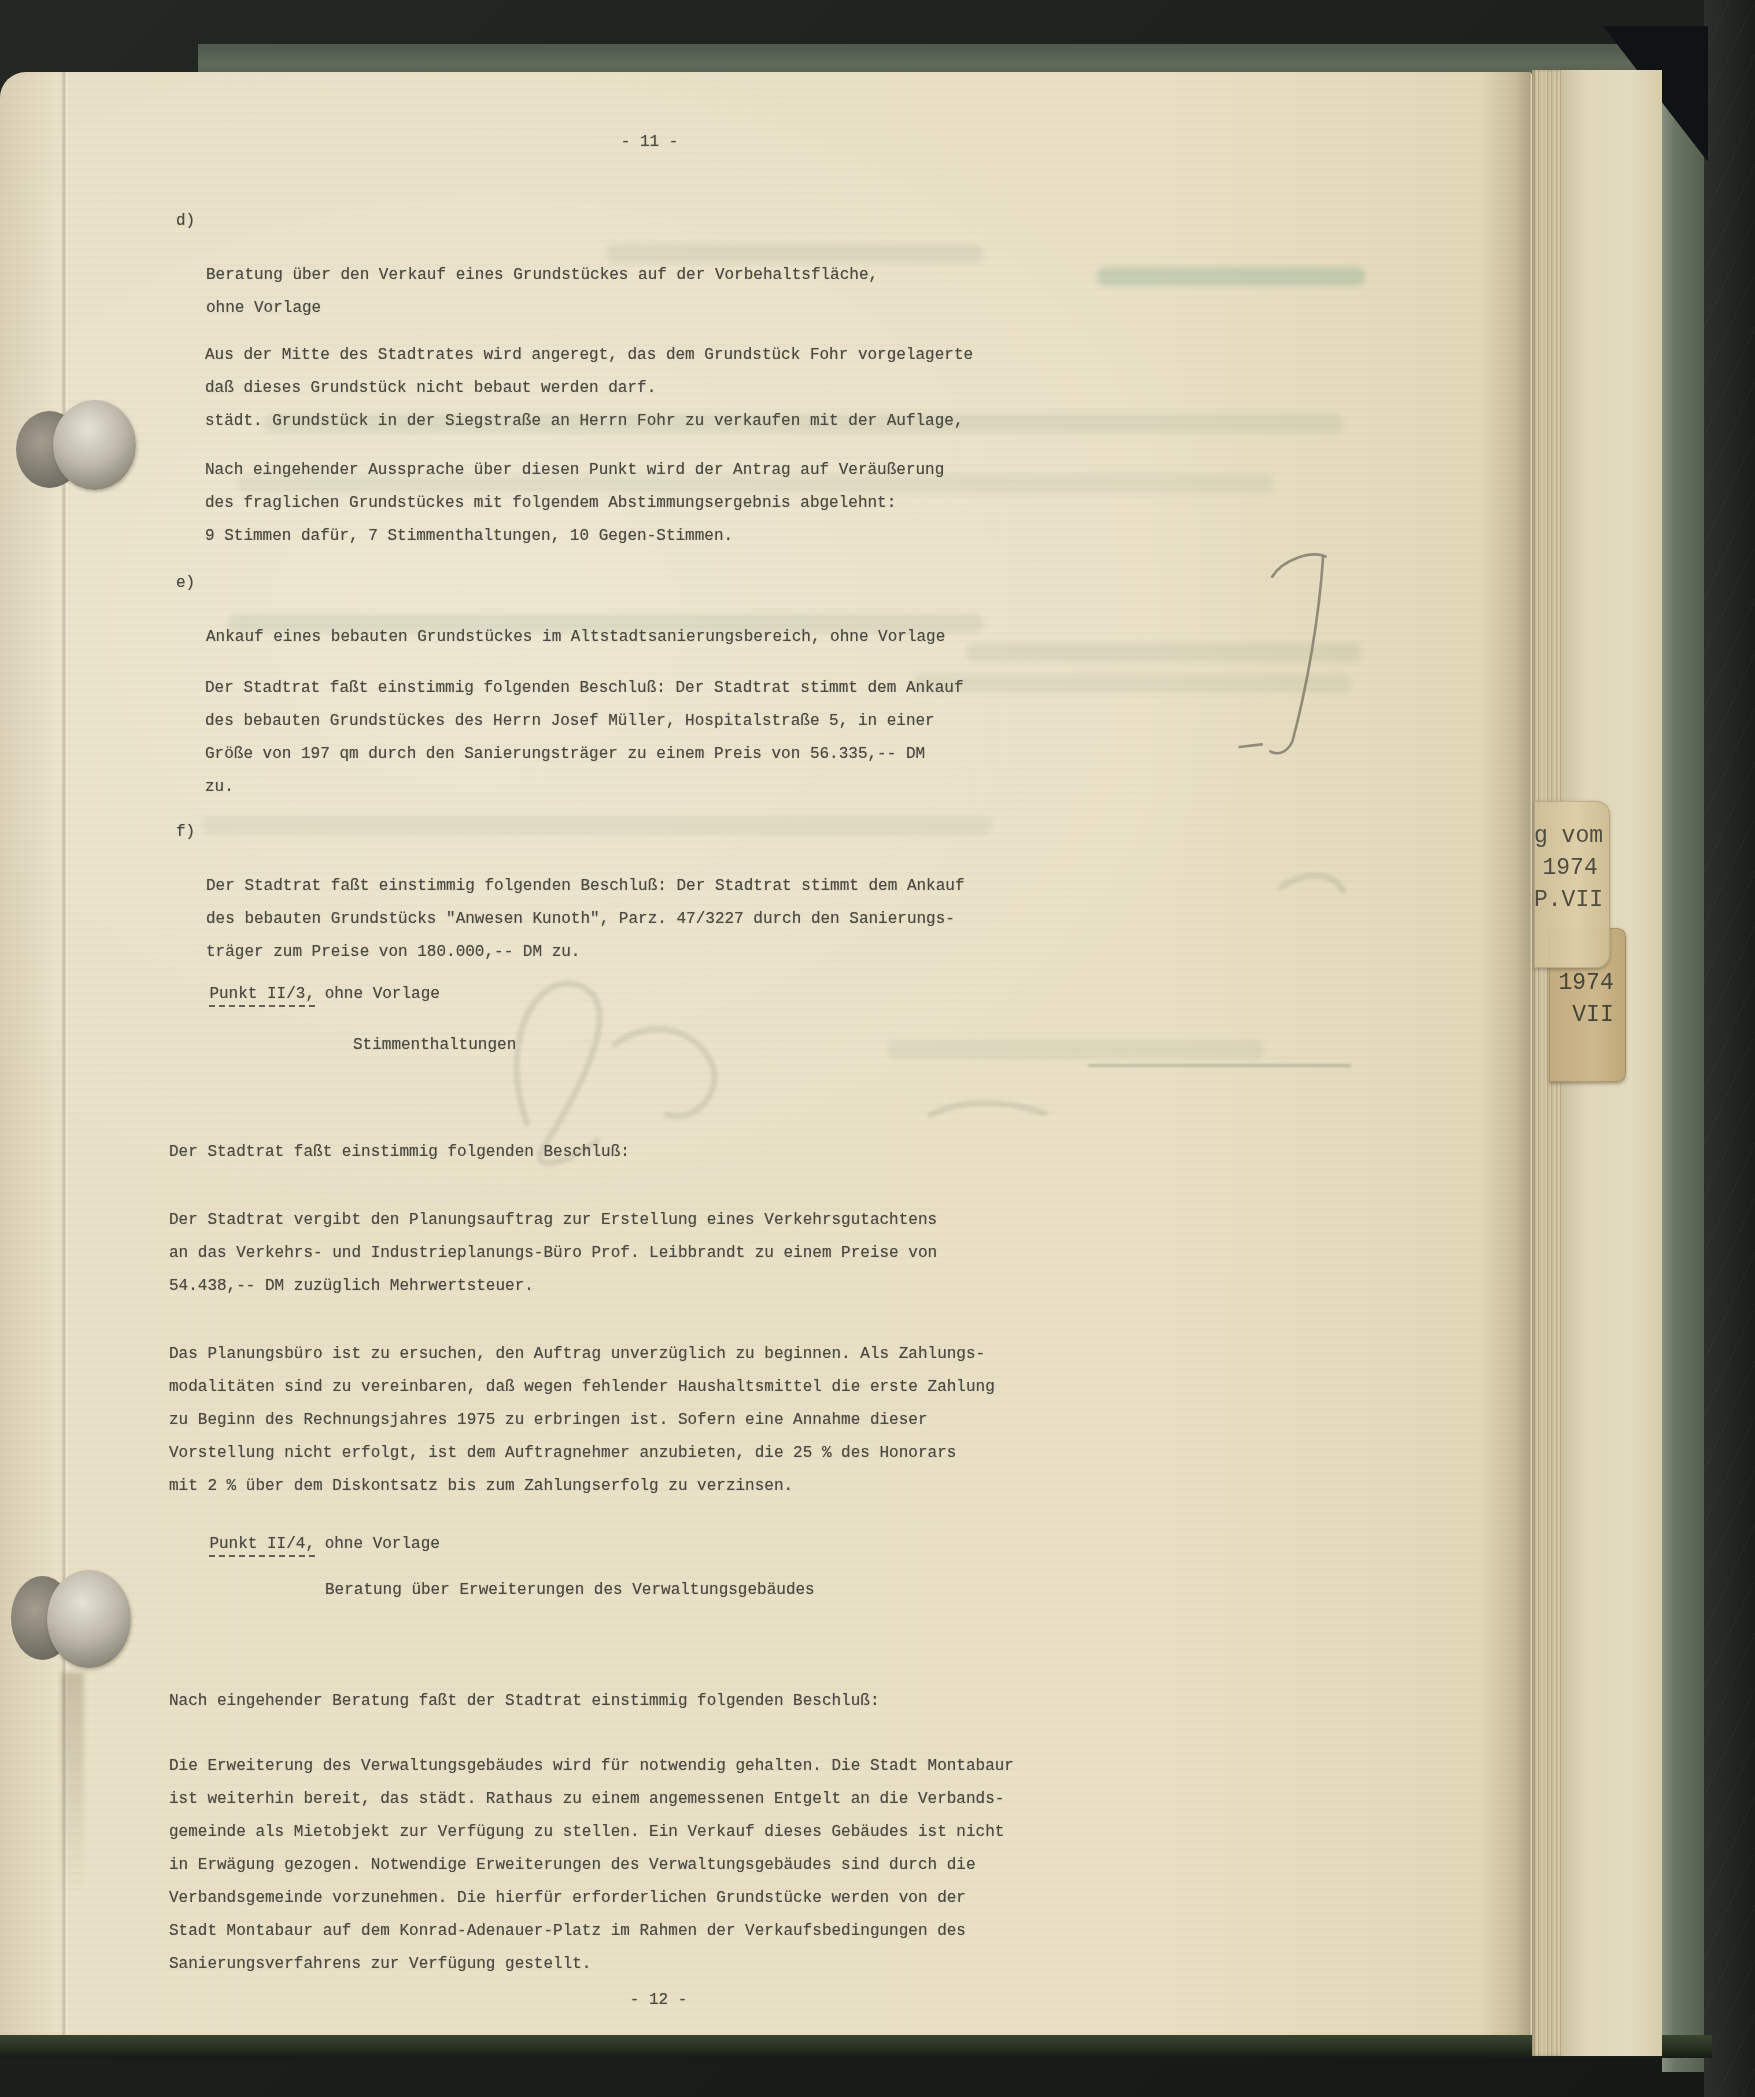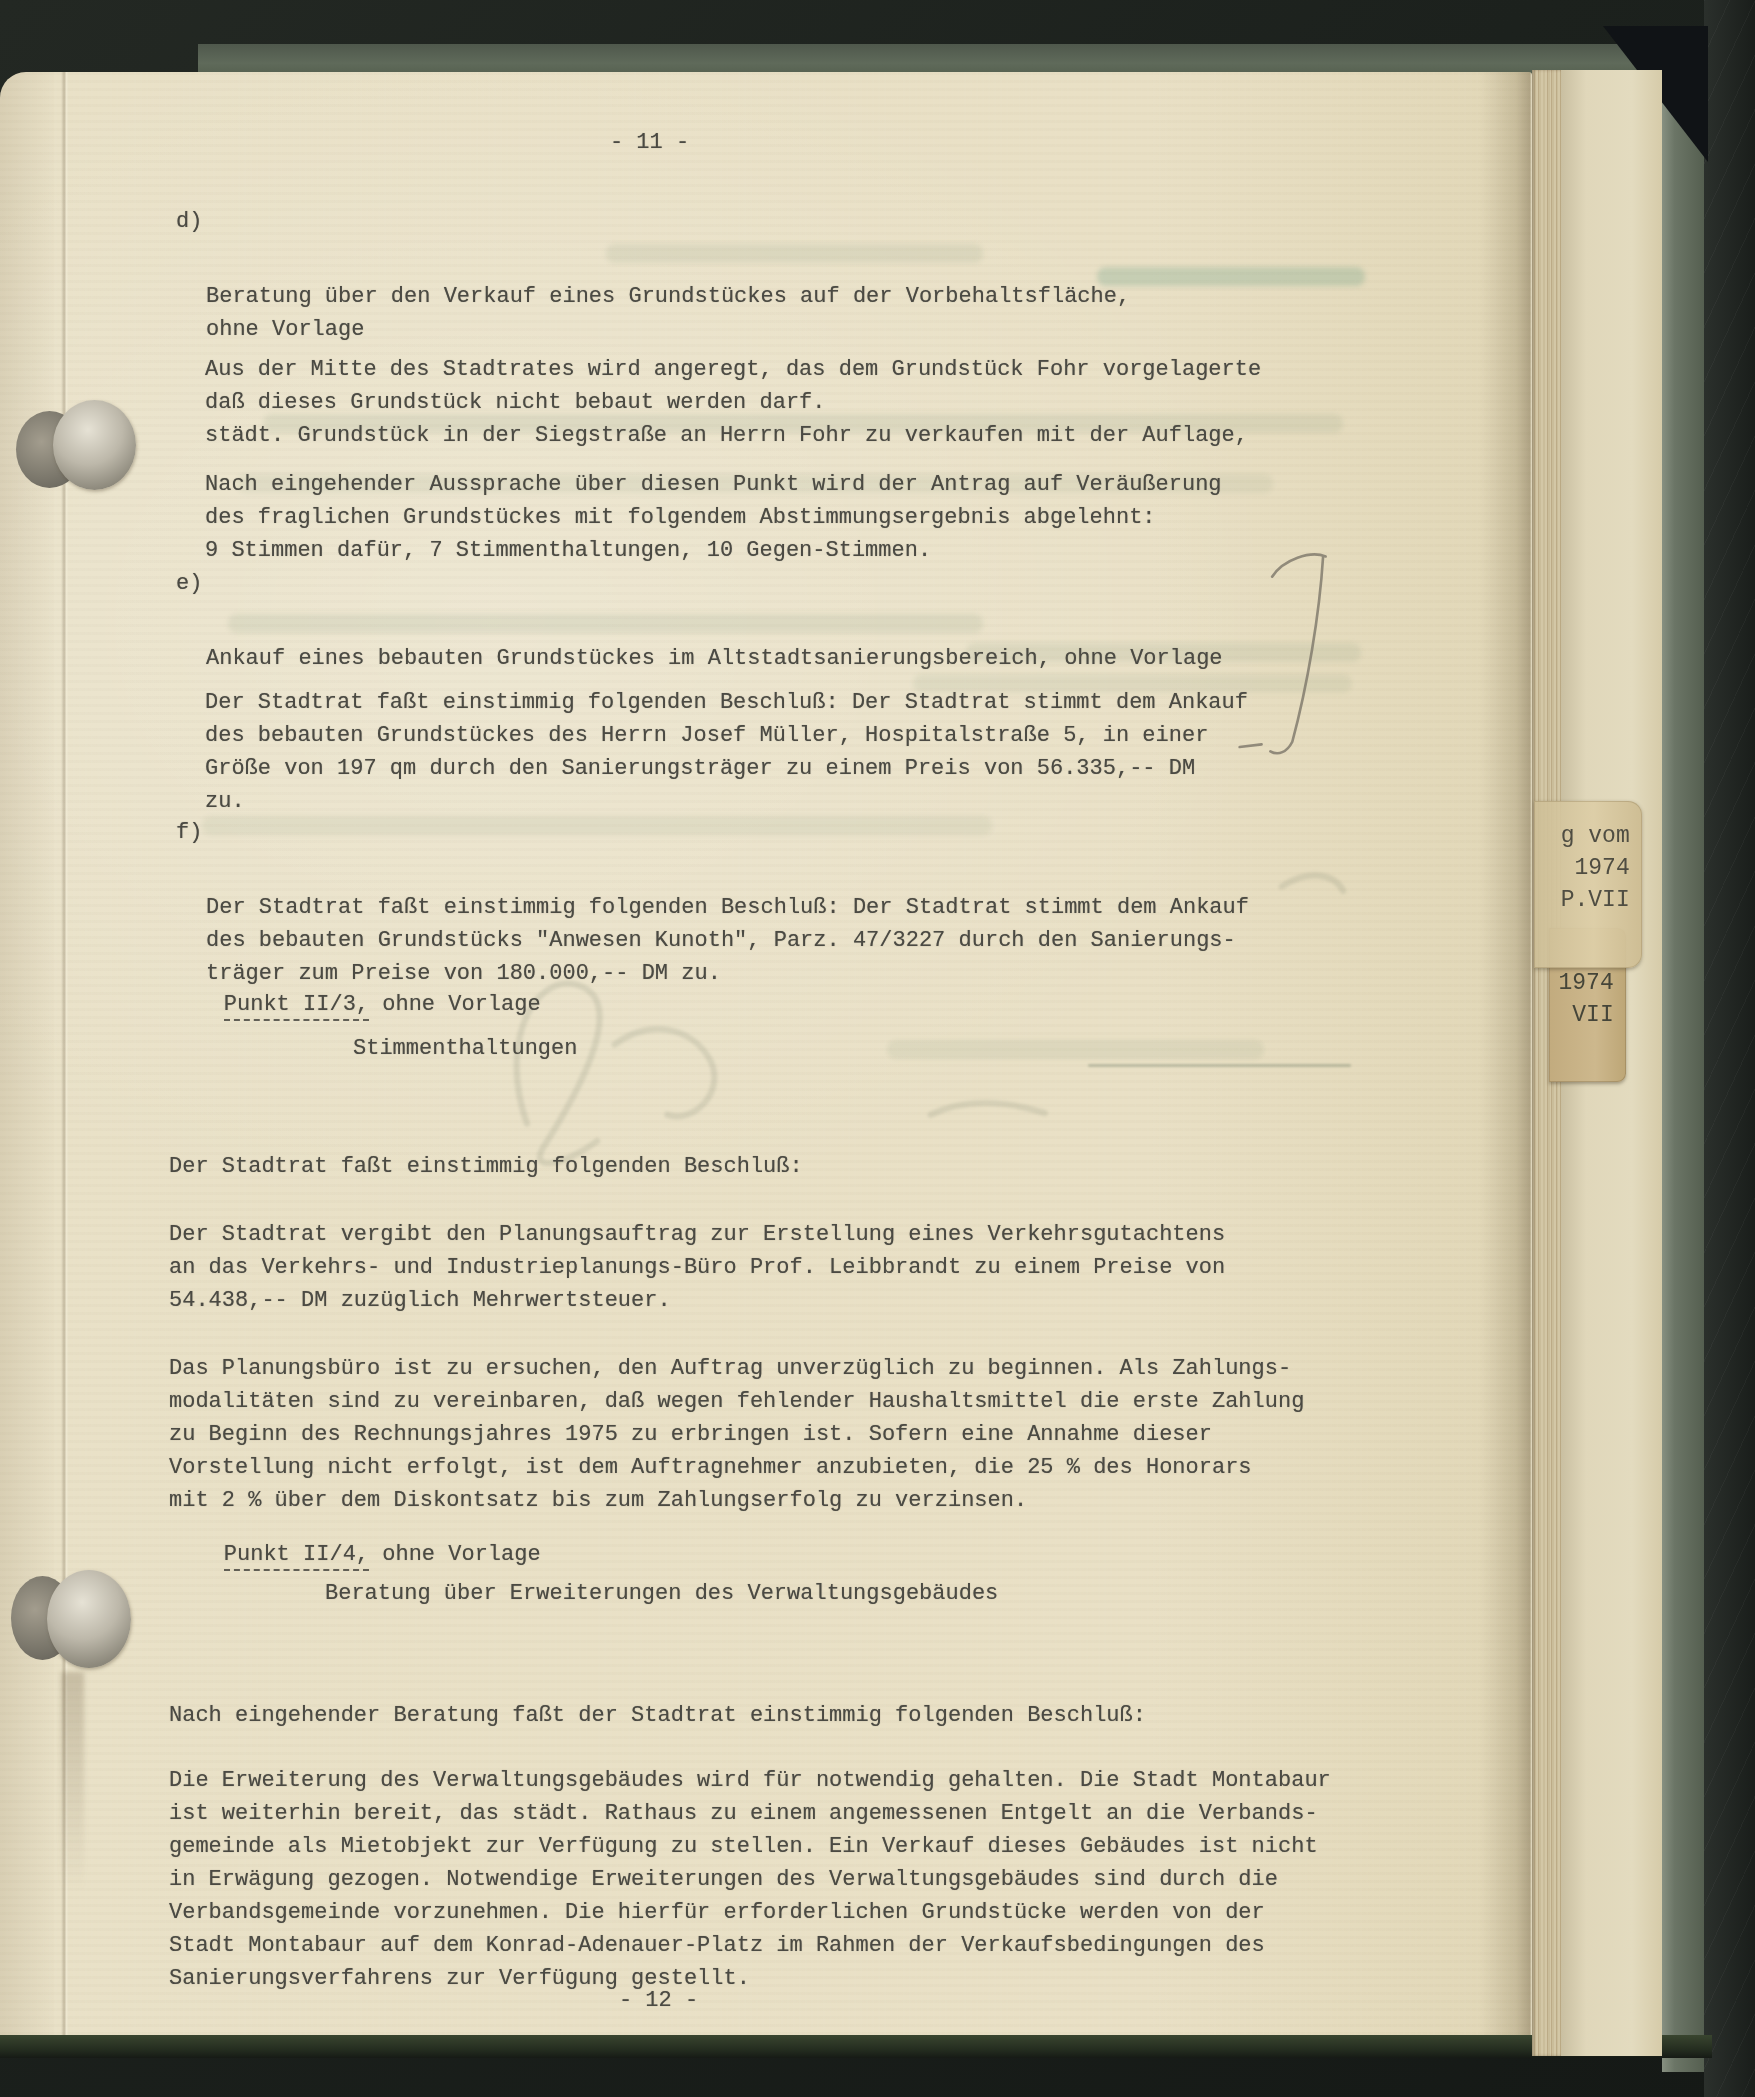--- a/index.html
+++ b/index.html
@@ -74,21 +74,21 @@
   .crease-line{
     position:absolute;left:61px;top:0;width:7px;height:100%;
     background:linear-gradient(90deg, rgba(110,95,70,0.0), rgba(110,95,70,0.30) 45%, rgba(245,240,220,0.55) 80%, rgba(110,95,70,0.0));
   }
   .right-curl{
     position:absolute;right:0;top:0;width:53px;height:100%;
     background:linear-gradient(90deg, rgba(120,105,75,0.0), rgba(120,105,75,0.22) 70%, rgba(90,75,50,0.35) 96%, rgba(250,246,230,0.5) 100%);
     border-radius:0 3.5px 0 0;
   }
   
-  .doc-text{position:absolute;inset:0;color:var(--ink,#4b4a43);font-size:22px;z-index:5;}
+  .doc-text{position:absolute;inset:0;color:var(--ink,#4b4a43);font-size:16px;z-index:5;}
   .para{position:absolute;white-space:pre;text-shadow:0 0 0.9px rgba(75,74,67,0.55);}
   .para .tl{height:33px;line-height:33px;white-space:pre;}
   .blk-label{position:absolute;left:0;top:0;height:33px;line-height:33px;}
   .lines-ind{margin-left:30px;}
   .pagenum{position:absolute;width:149px;text-align:center;height:33px;line-height:33px;}
   .pk-title{border-bottom:2.6px dashed rgba(74,73,66,0.85);padding-bottom:1.8px;text-align:right;}
   
   .ghost{position:absolute;height:19.3px;border-radius:8.8px;filter:blur(2.6px);z-index:4;}
   .g-green{background:rgba(125,150,115,0.13);}
   .g-teal{background:rgba(60,135,112,0.20);}
@@ -100,21 +100,21 @@
   .rivet.lite{background:radial-gradient(circle at 42% 33%, #e6e2d5, #bdb8aa 45%, #8d897c 78%, #78756a 100%);box-shadow:0.9px 1.8px 3.5px rgba(80,70,50,.35);}
   .rivet-shadow{
     position:absolute;left:61px;top:1672px;width:23px;height:219px;z-index:5;
     background:linear-gradient(180deg, rgba(115,100,75,0.28), rgba(115,100,75,0.0));
     filter:blur(2.6px);
   }
   
   .tab{position:absolute;font-size:23px;color:#4f4d42;}
   .tab .tl{height:32px;line-height:32px;text-align:right;padding-right:12.3px;white-space:pre;}
   .tab-upper{
-    left:1534px;top:801px;width:108px;height:167px;z-index:8;
+    left:1534px;top:801px;width:76px;height:167px;z-index:8;
     background:linear-gradient(90deg, rgba(205,190,150,0.88), rgba(221,206,167,0.95) 55%, rgba(205,188,146,0.95));
     border-radius:0 14px 14px 0;
     box-shadow:0 1.8px 3.5px rgba(70,60,40,.35), inset 0 0 0 0.9px rgba(120,100,60,.25);
     padding-top:19.3px;box-sizing:border-box;
   }
   .tab-lower{
     left:1549px;top:928px;width:77px;height:154px;z-index:7;
     background:linear-gradient(90deg,#c2ab7e,#cdb88d 60%,#bda676);
     border-radius:0 8.8px 8.8px 0;
     box-shadow:0 1.8px 3.5px rgba(70,60,40,.4), inset 0 0 0 0.9px rgba(110,90,55,.3);

